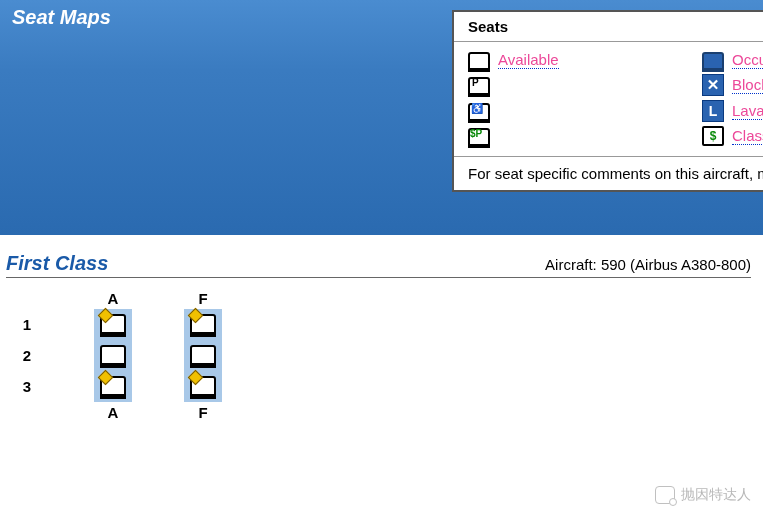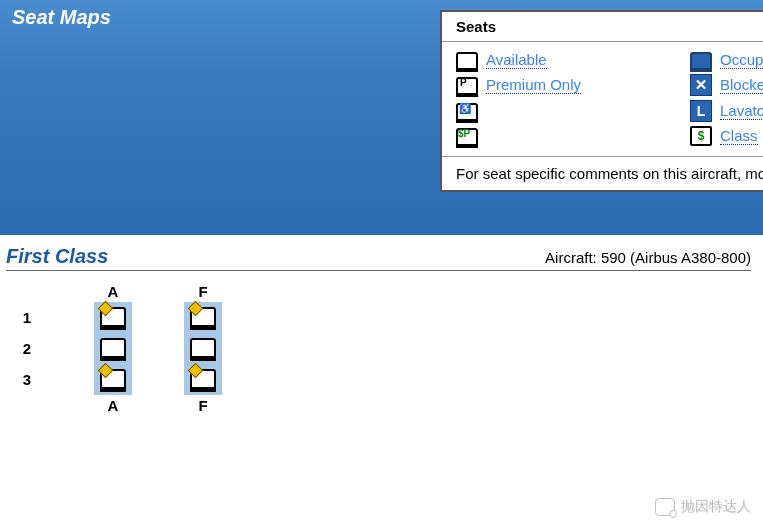--- a/index.html
+++ b/index.html
@@ -15,21 +15,21 @@
   }
   .header-band {
     background: linear-gradient(to bottom, #4a8cd0 0%, #3a7bc0 30%, #2a6ab0 100%);
     display: flex;
     align-items: flex-start;
     height: 235px;
   }
   .left-head {
     flex: none;
     width: 418px;
-    padding: 6px 10px 0 12px;
+    padding: 6px 22px 0 12px;
     color: #fff;
   }
   .left-head h1 {
     margin: 0 0 8px 0;
     font-size: 20px;
     font-weight: bold;
     font-style: italic;
     color: #fff;
   }
   .search-line {
@@ -56,21 +56,21 @@
     grid-template-columns: 230px 1fr;
     gap: 4px 4px;
     padding: 8px 10px 10px 14px;
   }
   .legend-item {
     display: flex;
     align-items: center;
     gap: 8px;
   }
   .legend-item a {
-    color: #3b82f6;
+    color: #ec4899;
     text-decoration: none;
     border-bottom: 1px dotted #0033cc;
   }
   .legend-note {
     border-top: 1px solid #999;
     padding: 8px 10px 8px 14px;
     white-space: nowrap;
     overflow: hidden;
   }
   
@@ -101,21 +101,21 @@
   .seat-letter {
     position:absolute; left:4px; top:2px; font-size:10px; font-weight:bold;
     font-family: Arial,sans-serif;
   }
   .paid-dollar { border:2px solid #000; width:18px;height:16px;border-radius:2px;
     display:inline-flex;align-items:center;justify-content:center;
     color:#0a8a0a;font-weight:bold;font-size:12px;background:#fff; }
 
   
   .lower {
-    padding: 10px 12px 0 6px;
+    padding: 17px 12px 0 6px;
   }
   .class-row {
     display: flex;
     justify-content: space-between;
     align-items: baseline;
     border-bottom: 1px solid #666;
     padding-bottom: 2px;
   }
   .class-row h2 {
     margin: 0;
@@ -161,21 +161,21 @@
     width:9px;height:9px;
     background:#f0c000;
     border:1px solid #7a5a00;
     transform: rotate(45deg);
     left: 0px; top: -2px;
     z-index:2;
   }
   .watermark {
     position: absolute;
     right: 12px;
-    bottom: 8px;
+    bottom: 20px;
     font-size: 14px;
     color: #b8b8b8;
     font-family: "Microsoft YaHei", sans-serif;
     display: flex;
     align-items: center;
     gap: 6px;
   }
   .wm-ic {
     width:18px;height:16px;border:1.5px solid #c0c0c0;border-radius:4px;
     position:relative;
@@ -208,21 +208,20 @@
             <span class="seat-outline filled"></span>
           </span>
         <a href="#">Occupied</a>
       </div>
 
       <div class="legend-item">
         <span class="seat-ic">
             <span class="seat-outline"></span>
             <span class="seat-letter">P</span>
           </span>
-        <a href="#">Premium Only</a>
       </div>
       <div class="legend-item">
         <span class="blocked-ic">✕</span>
         <a href="#">Blocked</a>
       </div>
 
       <div class="legend-item">
         <span class="seat-ic">
             <span class="seat-outline"></span>
             <span class="seat-letter" style="left:3px;">♿</span>

